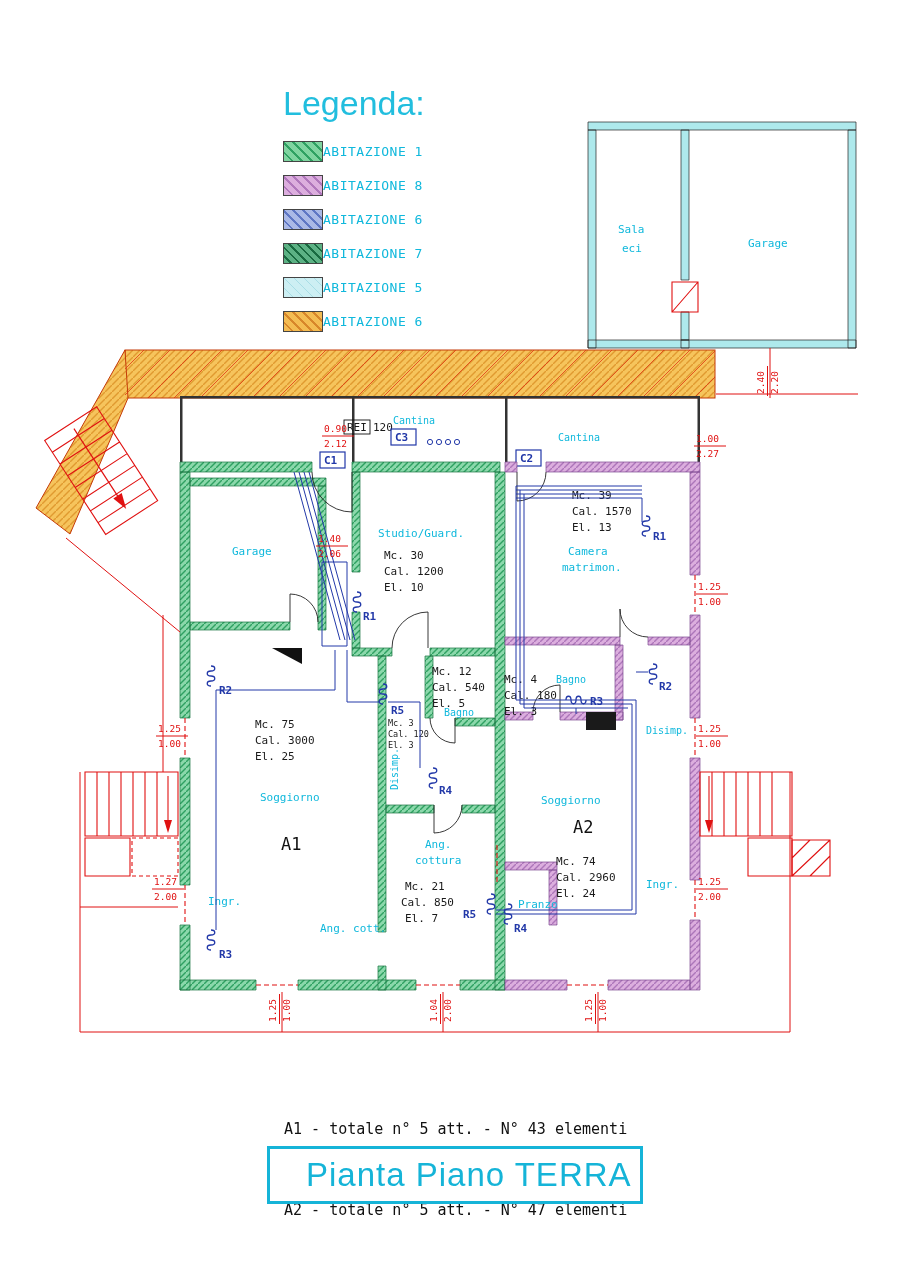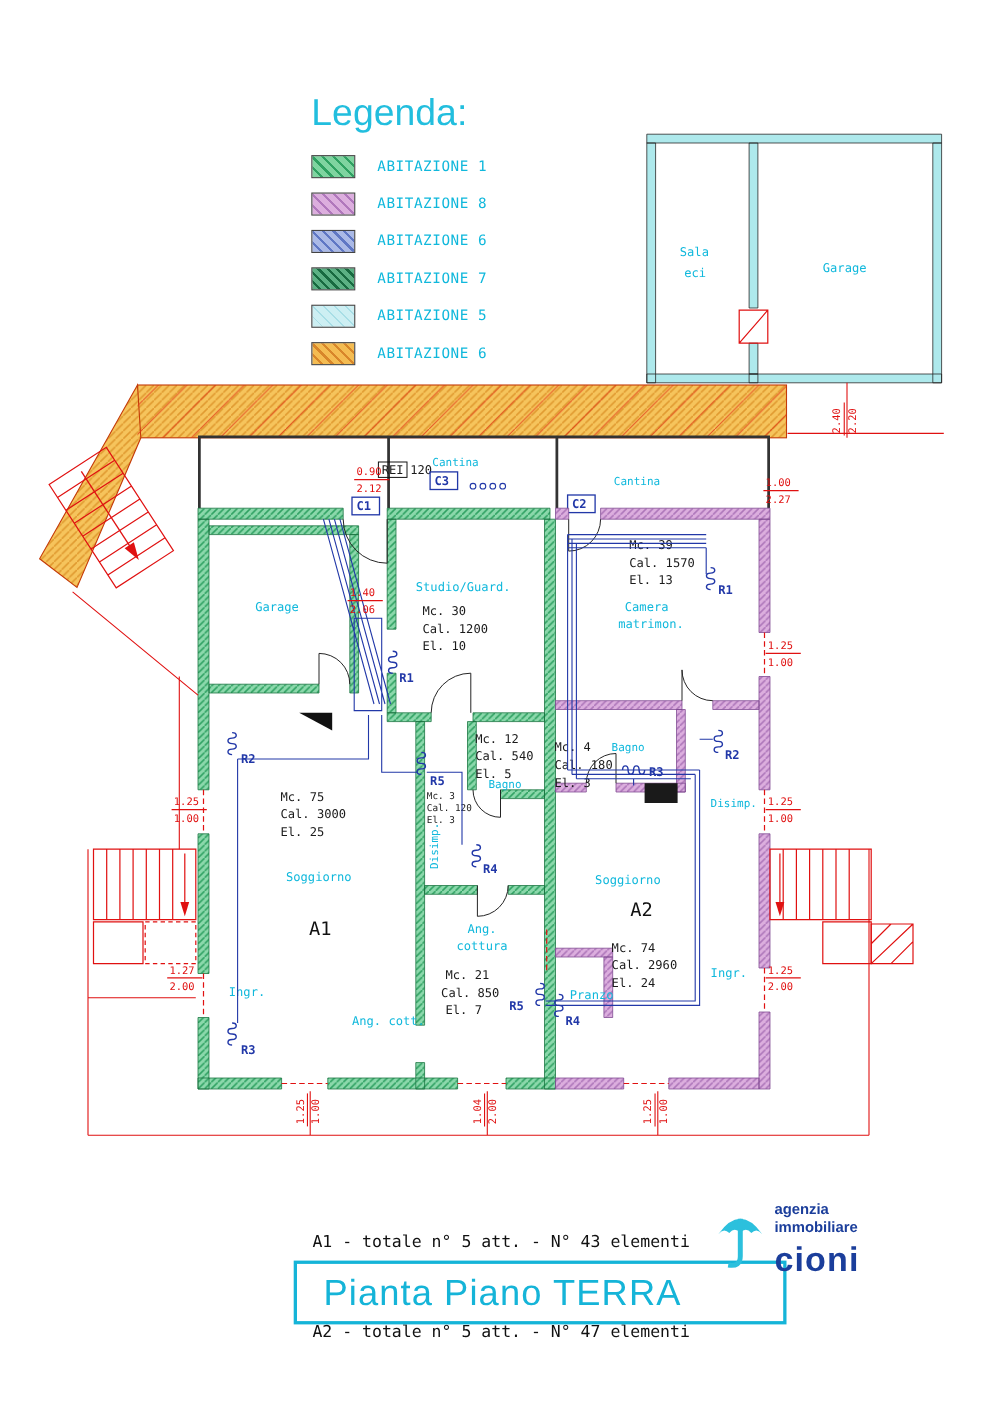--- a/index.html
+++ b/index.html
@@ -10,35 +10,35 @@
   .t-cyan{fill:#10b8dc;font-size:11px;}
   .t-cant{fill:#10b8dc;font-size:10px;}
   .t-black{fill:#1a1a1a;font-size:11px;}
   .t-tiny{fill:#1a1a1a;font-size:8.5px;}
   .t-red{fill:#e01111;font-size:9.5px;}
   .t-blue{fill:#2238a8;font-size:11px;font-weight:bold;}
   .t-tag{fill:#111;font-size:17px;}
   
   .legend{position:absolute;left:283px;top:72px;margin-top:12px;}
   .legend-title{font-family:"Liberation Sans",sans-serif;font-size:34px;color:#22bede;margin-bottom:18px;}
-  .legend-row{display:flex;align-items:center;gap:20px;margin-bottom:13px;height:21px;}
+  .legend-row{display:flex;align-items:center;margin-bottom:13px;height:21px;}
   .swatch{width:40px;height:21px;border:1px solid #444;box-sizing:border-box;flex:0 0 auto;}
   .sw0{background:repeating-linear-gradient(45deg,#7fd4a0 0 5px,#2fa162 5px 7px);}
   .sw1{background:repeating-linear-gradient(45deg,#dcaede 0 5px,#b077bc 5px 7px);}
   .sw2{background:repeating-linear-gradient(45deg,#aab9e6 0 5px,#5f77c4 5px 7px);}
   .sw3{background:repeating-linear-gradient(45deg,#5cb184 0 4px,#186a40 4px 6px),
        repeating-linear-gradient(135deg,rgba(24,106,64,.5) 0 3px,transparent 3px 6px);}
   .sw4{background:repeating-linear-gradient(45deg,#cdeff3 0 6px,#a8dee6 6px 7px);}
   .sw5{background:repeating-linear-gradient(45deg,#f4bc52 0 5px,#d8862a 5px 7px);}
   .legend-label{color:#10b8dc;font-size:13px;letter-spacing:.5px;}
   
   .summary{position:absolute;left:284px;top:1062px;color:#111;font-size:15px;line-height:27px;white-space:pre;}
   
-  .titlebox{position:absolute;left:267px;top:1146px;width:448px;height:58px;border:3px solid #15b4d8;
-            box-sizing:border-box;display:flex;align-items:center;padding-left:24px;
+  .titlebox{position:absolute;left:267px;top:1146px;width:376px;height:58px;border:3px solid #15b4d8;
+            box-sizing:border-box;display:flex;align-items:center;padding-left:36px;
             color:#15b4d8;font-family:"Liberation Sans",sans-serif;font-size:33px;letter-spacing:1px;}
   
   .logo{position:absolute;left:650px;top:1092px;display:flex;gap:8px;align-items:flex-start;}
   .logo-textcol{display:flex;flex-direction:column;color:#1b3e9b;font-family:"Liberation Sans",sans-serif;}
   .logo-small{font-size:13.5px;font-weight:bold;line-height:16px;}
   .logo-name{font-size:31px;font-weight:bold;letter-spacing:1px;margin-top:3px;}
 </style>
 </head>
 <body>
 
@@ -320,25 +320,14 @@
 
 <div class="summary">
   <div>A1 - totale n° 5 att. - N° 43 elementi</div>
   <div>A2 - totale n° 5 att. - N° 47 elementi</div>
 </div>
 
 <div class="titlebox">
   <span>Pianta Piano TERRA</span>
 </div>
 
-<div class="logo">
-  <svg width="46" height="64" viewBox="0 0 46 64">
-    <path d="M3,30 Q23,2 43,30 Q38,24 33,29 Q28,23 23,29 Q18,23 13,29 Q8,24 3,30 Z" fill="#2cc0dd"></path>
-    <path d="M23,16 L23,50 Q23,60 12,58" stroke="#2cc0dd" stroke-width="4.5" fill="none"></path>
-  </svg>
-  <div class="logo-textcol">
-    <span class="logo-small">agenzia</span>
-    <span class="logo-small">immobiliare</span>
-    <span class="logo-name">cioni</span>
-  </div>
+
 </div>
 
-</div>
-
 </body></html>

